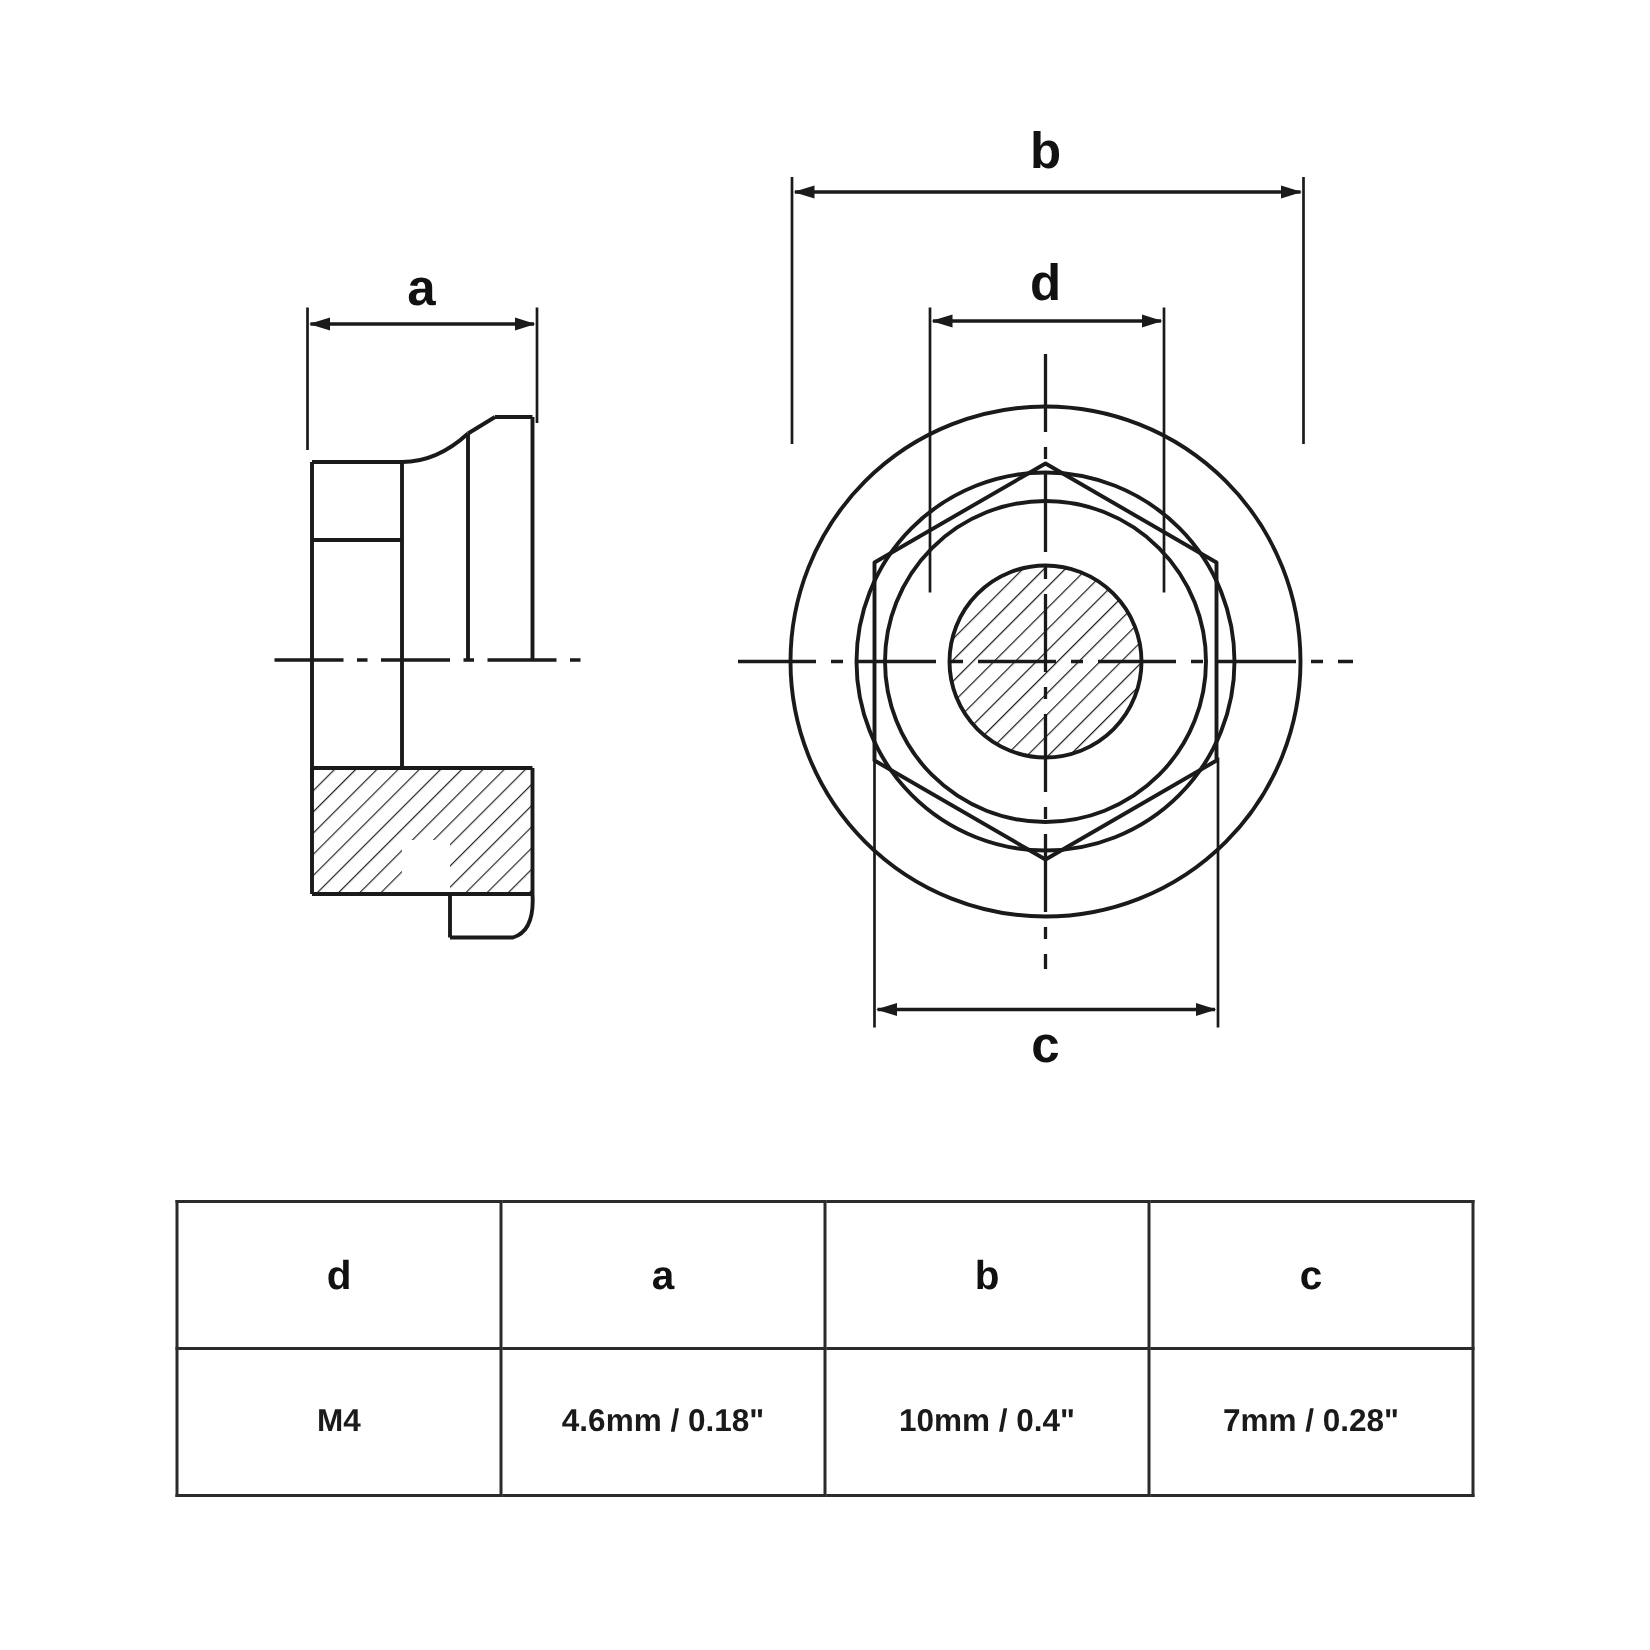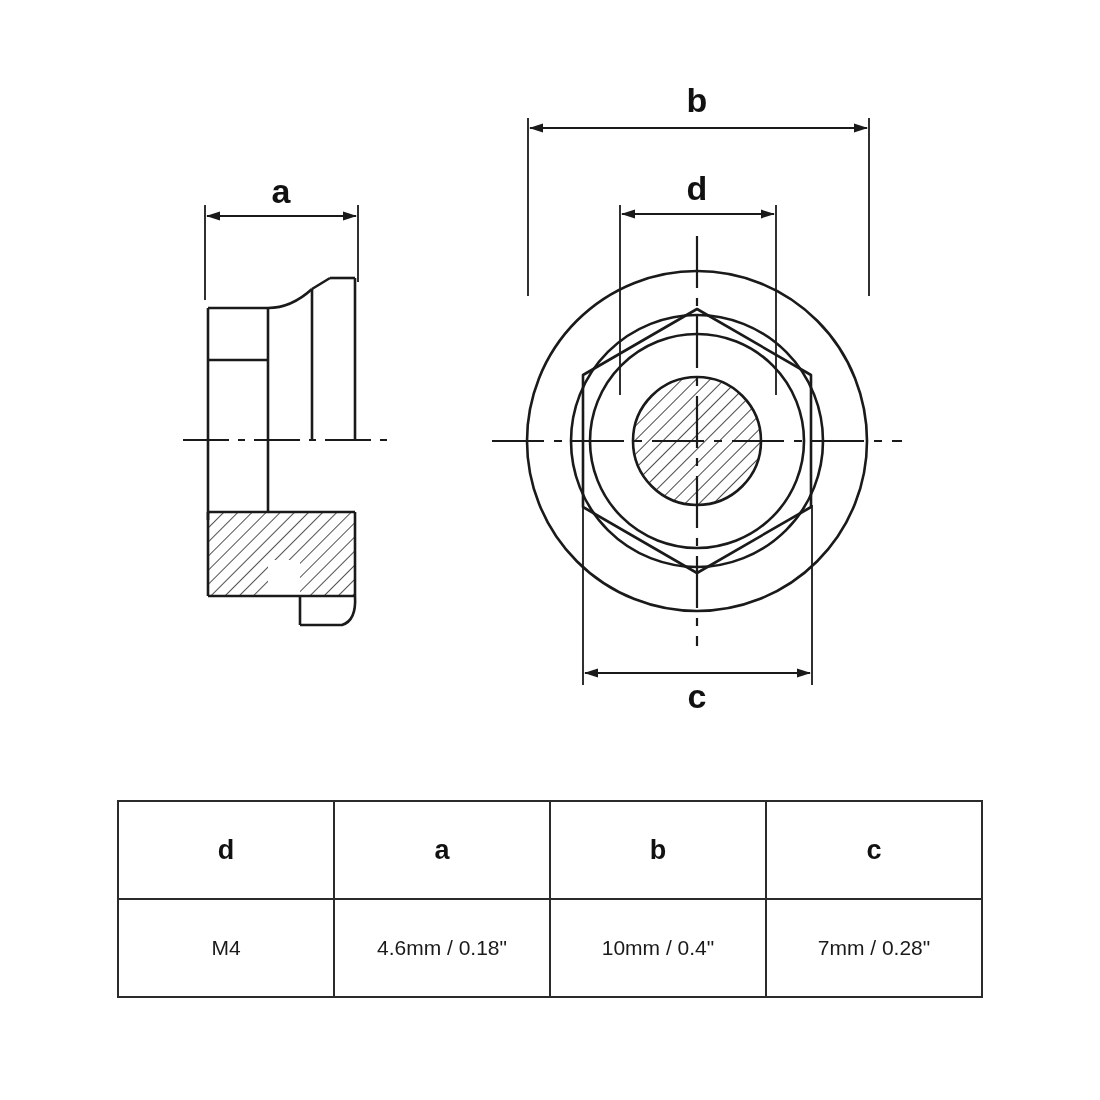--- a/index.html
+++ b/index.html
@@ -52,21 +52,21 @@
   table.spec thead th {
     height: 96px;
     font-size: 27px;
     font-weight: bold;
     font-family: "Liberation Sans", sans-serif;
     color: #111111;
   }
   table.spec tbody td {
     height: 96px;
     font-size: 21px;
-    font-weight: normal;
+    font-weight: bold;
     font-family: "Liberation Sans", sans-serif;
     color: #1a1a1a;
   }
 </style>
 </head>
 <body>
 
 <div id="stage">
 
   <svg id="drawing" viewBox="0 0 1100 1100">

